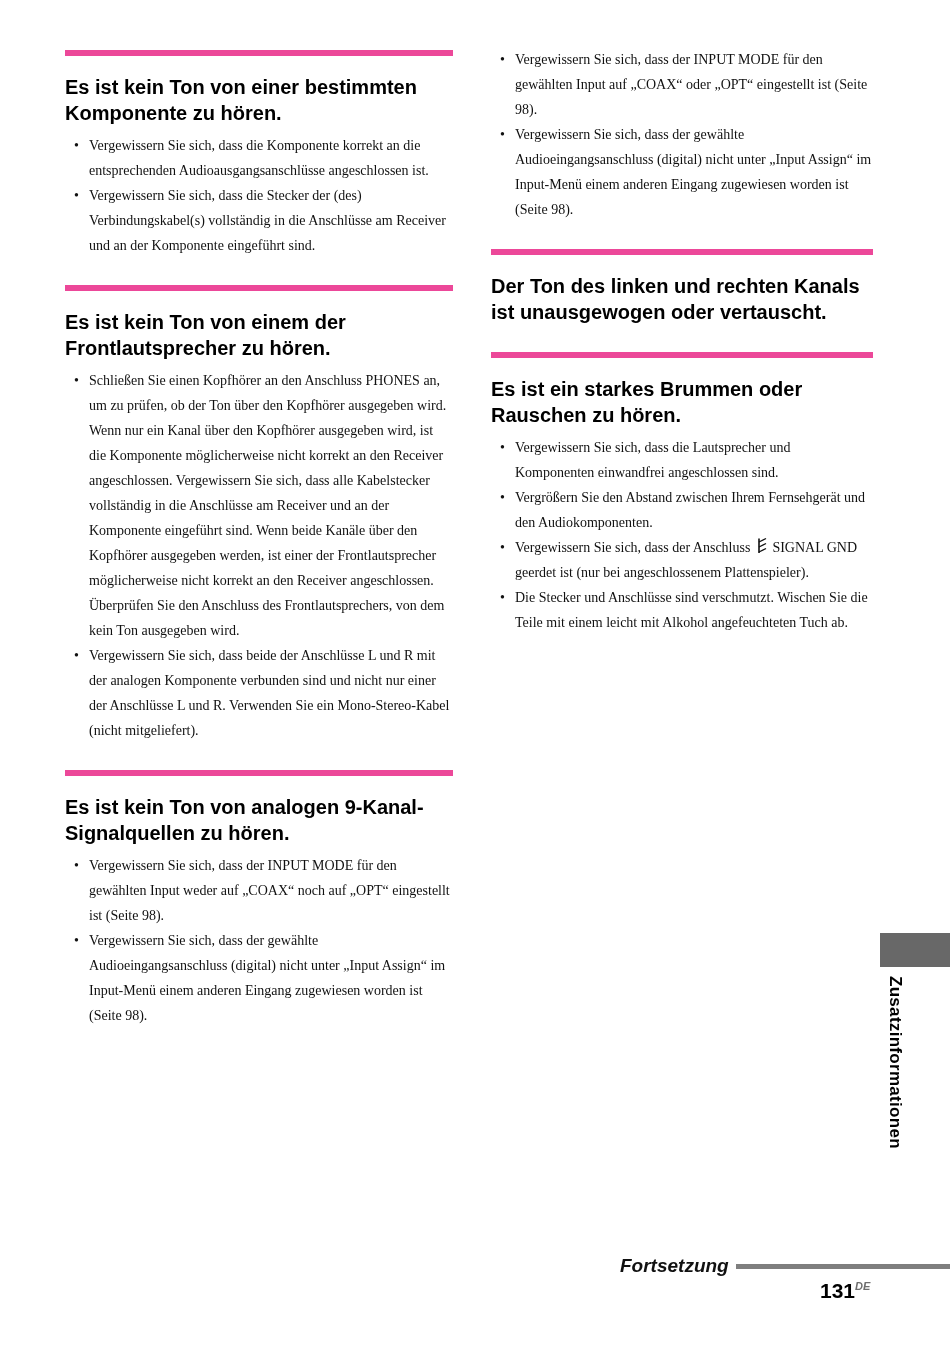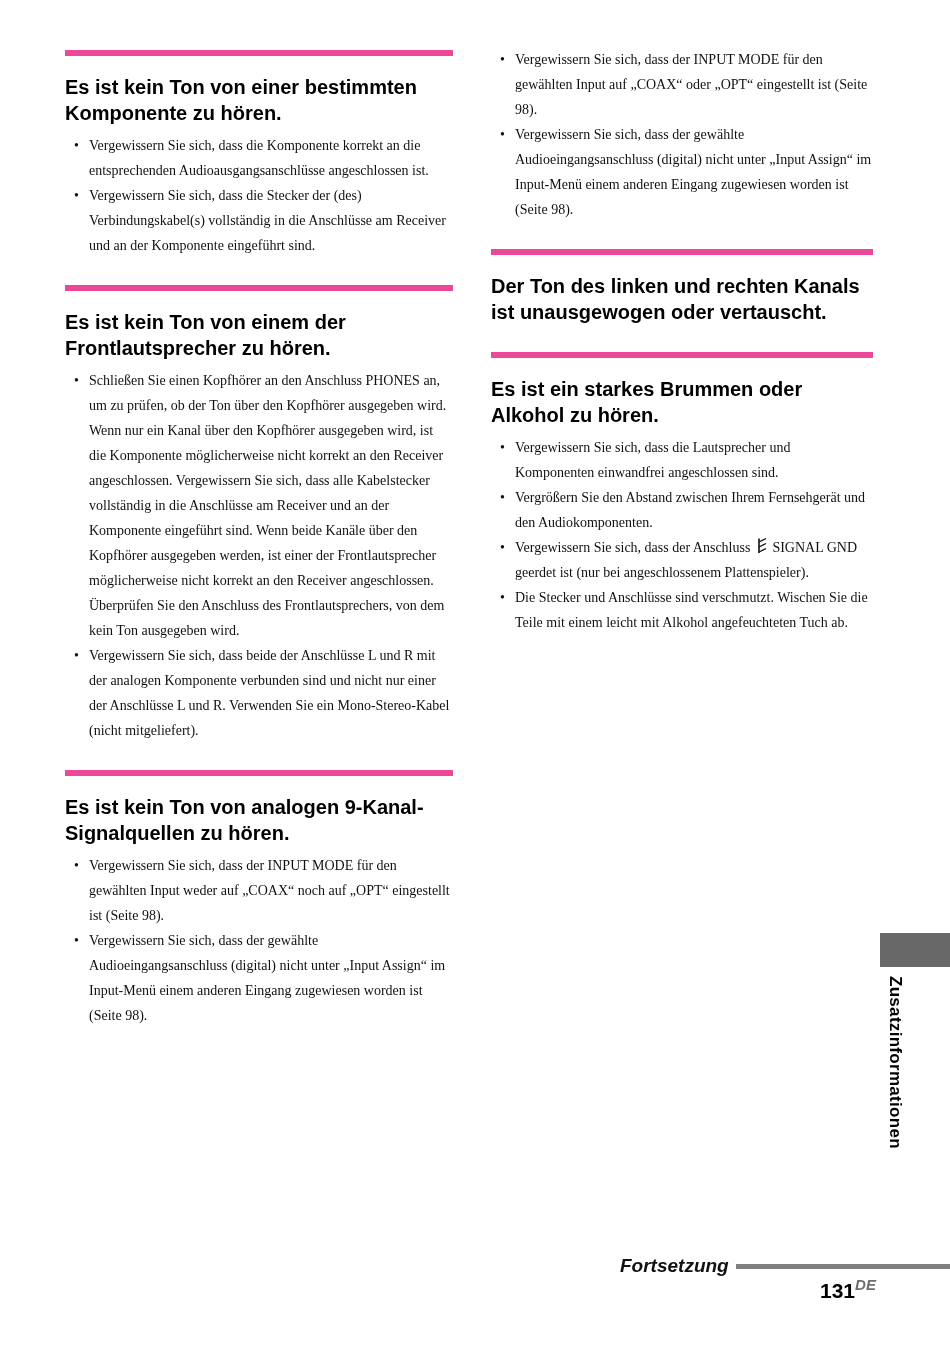--- a/index.html
+++ b/index.html
@@ -89,21 +89,21 @@
   }
   .page-number {
     position: absolute;
     left: 820px; top: 1279px;
     font-family: "Liberation Sans", sans-serif;
     font-weight: bold;
     font-size: 21px;
     color: #000000;
   }
   .page-number sup {
-    font-size: 15px;
+    font-size: 11px;
     font-style: italic;
     font-weight: bold;
     color: #6e6e6e;
     vertical-align: super;
     line-height: 0;
   }
 </style>
 </head>
 <body>
 
@@ -142,21 +142,21 @@
       <li>Vergewissern Sie sich, dass der INPUT MODE für den gewählten Input auf „COAX“ oder „OPT“ eingestellt ist (Seite 98).</li>
       <li>Vergewissern Sie sich, dass der gewählte Audioeingangsanschluss (digital) nicht unter „Input Assign“ im Input-Menü einem anderen Eingang zugewiesen worden ist (Seite 98).</li>
     </ul>
   </div>
 
   <div class="section">
     <h2>Der Ton des linken und rechten Kanals ist unausgewogen oder vertauscht.</h2>
   </div>
 
   <div class="section">
-    <h2>Es ist ein starkes Brummen oder Alkohol zu hören.</h2>
+    <h2>Es ist ein starkes Brummen oder Rauschen zu hören.</h2>
     <ul>
       <li>Vergewissern Sie sich, dass die Lautsprecher und Komponenten einwandfrei angeschlossen sind.</li>
       <li>Vergrößern Sie den Abstand zwischen Ihrem Fernsehgerät und den Audiokomponenten.</li>
       <li>
         <span>Vergewissern Sie sich, dass der Anschluss</span>
         <svg class="gnd-icon" width="13" height="17" viewBox="0 0 13 17">
           <line x1="4" y1="1.5" x2="4" y2="16" stroke="#111" stroke-width="1.6"></line>
           <line x1="4" y1="5" x2="11" y2="1.5" stroke="#111" stroke-width="1.3"></line>
           <line x1="4" y1="10" x2="11" y2="6.5" stroke="#111" stroke-width="1.3"></line>
           <line x1="4" y1="15" x2="11" y2="11.5" stroke="#111" stroke-width="1.3"></line>

